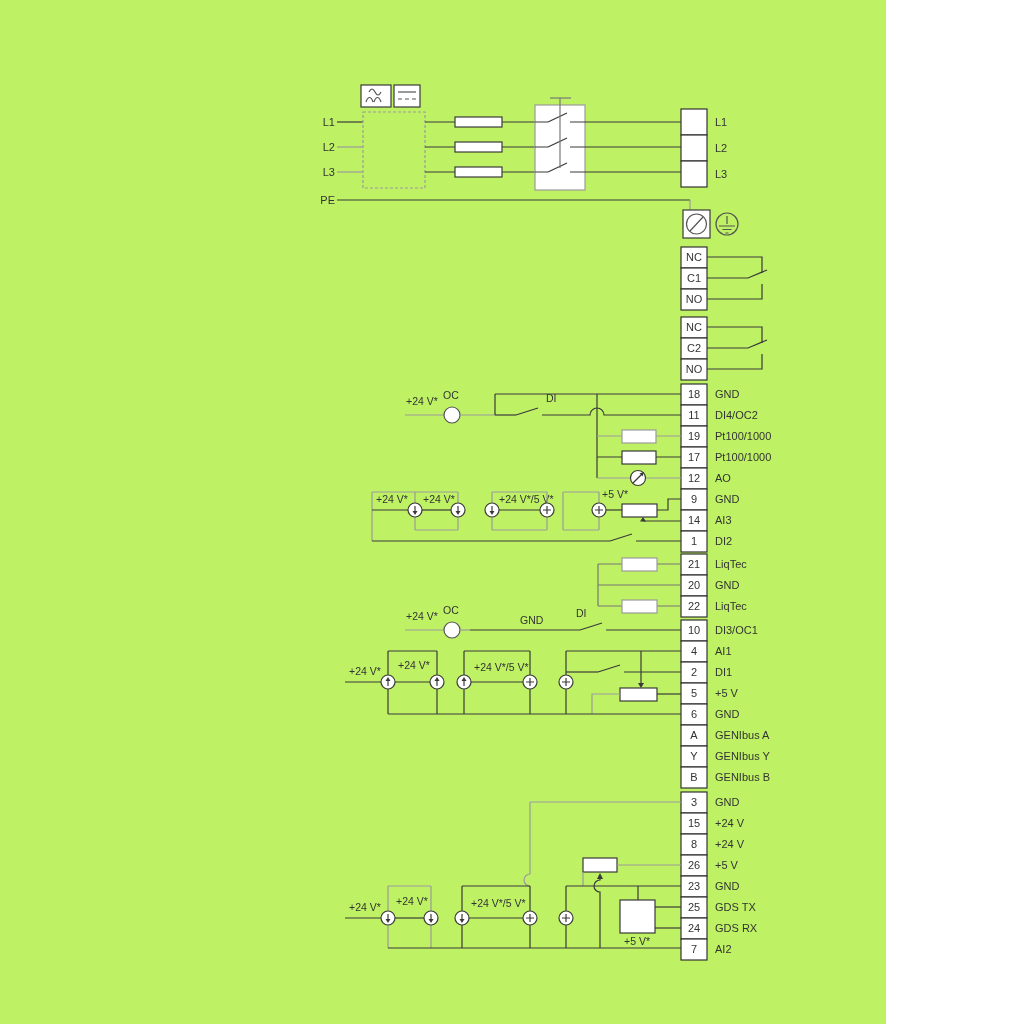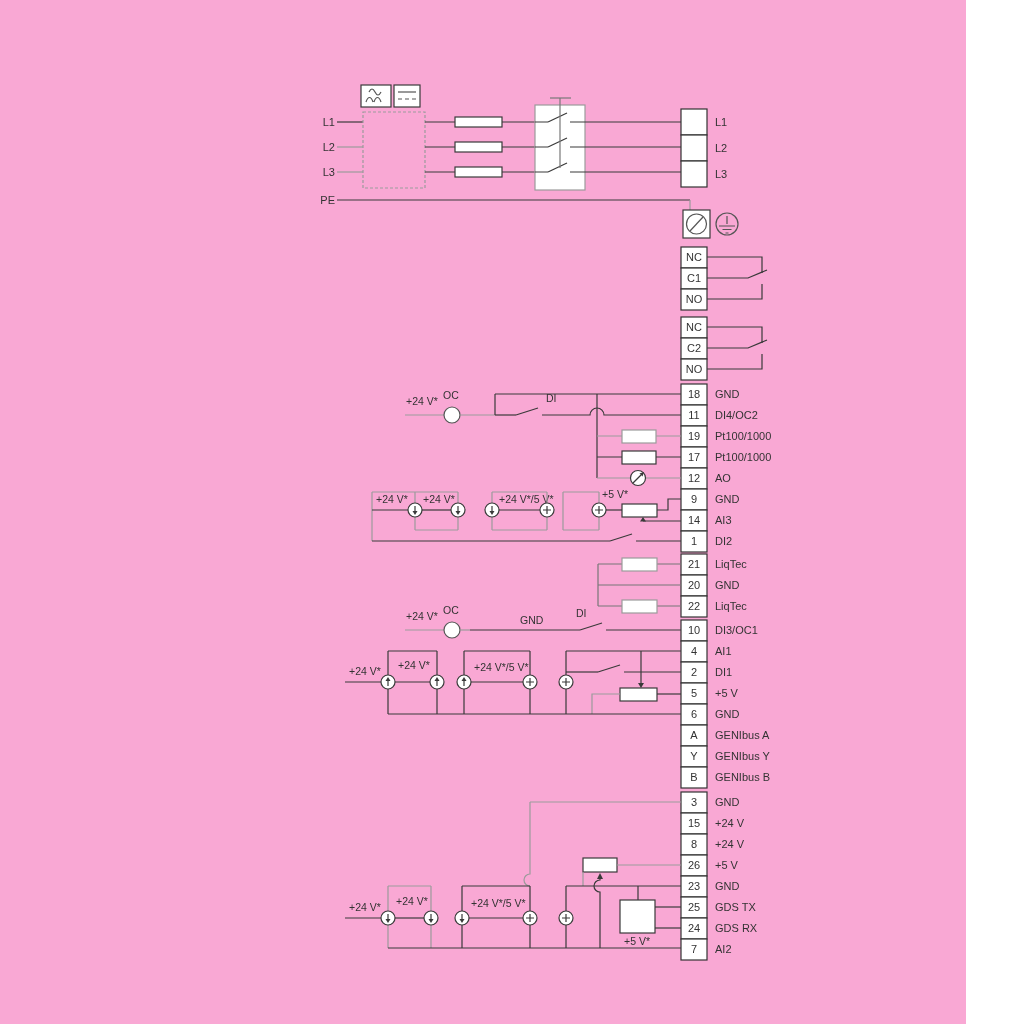--- a/index.html
+++ b/index.html
@@ -1,16 +1,16 @@
 <!DOCTYPE html>
 <html><head>
 <meta charset="utf-8">
 <style>
   html,body{margin:0;padding:0;background:#ffffff;}
-  .stage{position:relative;width:966px;height:1024px;background:#f9a8d4;overflow:hidden;
+  .stage{position:relative;width:886px;height:1024px;background:#bef264;overflow:hidden;
          font-family:"Liberation Sans", sans-serif;}
   svg{position:absolute;left:0;top:0;}
   text{font-family:"Liberation Sans", sans-serif;fill:#333;}
   .lab{font-size:11px;}
   .tnum{font-size:11px;text-anchor:middle;}
   .ann{font-size:10.5px;}
   .annR{font-size:11px;text-anchor:end;}
   .wire{stroke:#3a3a3a;stroke-width:1.2;fill:none;}
   .wireG{stroke:#9b9b9b;stroke-width:1.2;fill:none;}
   .wireM{stroke:#777;stroke-width:1.2;fill:none;}

